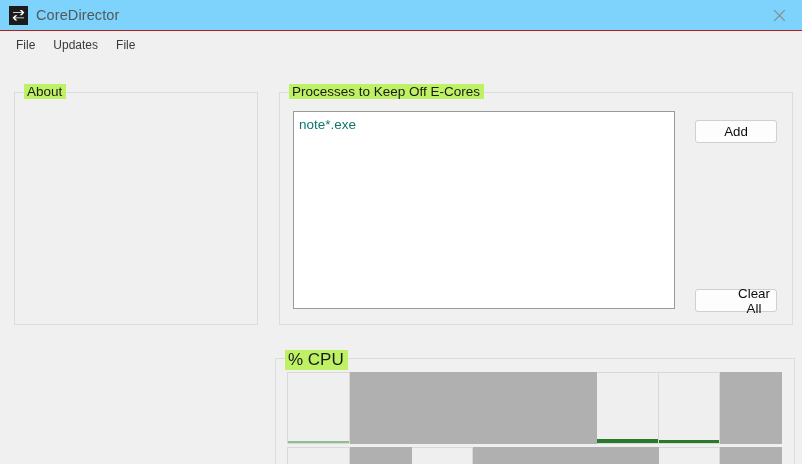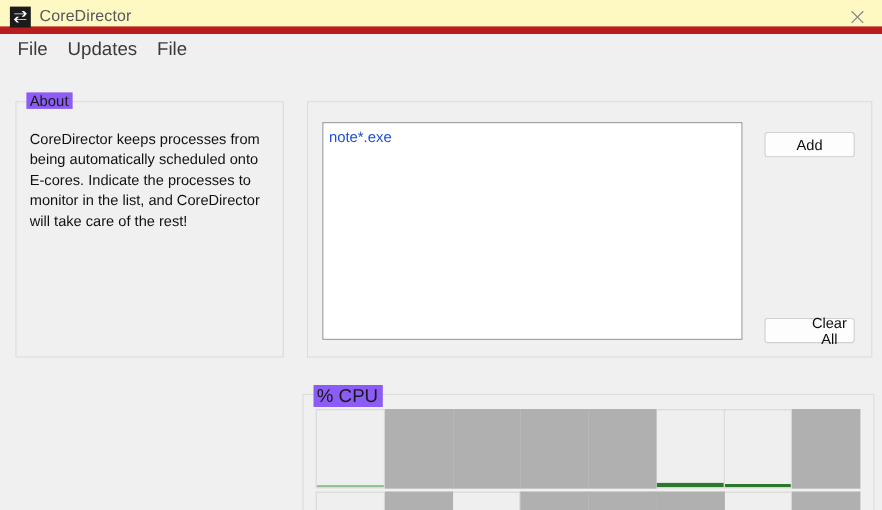--- a/index.html
+++ b/index.html
@@ -14,22 +14,22 @@
   #app {
     position: relative;
     width: 802px; height: 464px;
     background: #f0f0f0;
   }
 
   
   .titlebar {
     position: absolute; left: 0; top: 0;
     width: 802px; height: 31px;
-    background: #fef9c3;
-    border-bottom: 7px solid #b91c1c;
+    background: #7dd3fc;
+    border-bottom: 1px solid #b91c1c;
     display: flex; align-items: center;
   }
   .app-icon {
     position: absolute; left: 9px; top: 6px;
     width: 19px; height: 19px;
     background: #1b1b1b;
     display: flex; align-items: center; justify-content: center;
   }
   .app-icon svg { display: block; }
   .app-title {
@@ -49,37 +49,37 @@
 
   
   .menubar {
     position: absolute; left: 0; top: 31px;
     width: 802px; height: 29px;
     background: #f0f0f0;
     display: flex; align-items: center;
     padding-left: 7px;
   }
   .menu-item {
-    font-size: 17px;
+    font-size: 12px;
     color: #3a3a3a;
     padding: 3px 9px 4px 9px;
     cursor: default;
     white-space: nowrap;
   }
 
   
   .groupbox {
     position: absolute;
     border: 1px solid #dcdcdc;
     background: transparent;
   }
   .groupbox > .gb-legend {
     position: absolute;
     top: -9px; left: 9px;
-    background: #8b5cf6;
+    background: #bef264;
     padding: 0 4px 0 3px;
     font-size: 13.5px;
     color: #1a1a1a;
     white-space: nowrap;
   }
 
   #about-group {
     left: 14px; top: 92px;
     width: 244px; height: 233px;
   }
@@ -103,21 +103,21 @@
     left: 13px; top: 18px;
     width: 382px; height: 198px;
     background: #ffffff;
     border: 1px solid #999b9e;
     overflow: hidden;
     padding: 4px 0 0 0;
   }
   .list-item {
     font-size: 13.5px;
     line-height: 17px;
-    color: #1d4ed8;
+    color: #0f766e;
     padding: 0 0 0 5px;
     white-space: nowrap;
     cursor: default;
   }
 
   .btn {
     position: absolute;
     width: 82px; height: 23px;
     background: #fdfdfd;
     border: 1px solid #d0d0d0;
@@ -195,24 +195,24 @@
   </div>
 
   <div class="menubar">
     <div class="menu-item">File</div>
     <div class="menu-item">Updates</div>
     <div class="menu-item">File</div>
   </div>
 
   <div class="groupbox" id="about-group">
     <div class="gb-legend">About</div>
-    <div class="about-text">CoreDirector keeps processes from being automatically scheduled onto E-cores. Indicate the processes to monitor in the list, and CoreDirector will take care of the rest!</div>
   </div>
 
   <div class="groupbox" id="processes-group">
+    <div class="gb-legend bold-legend">Processes to Keep Off E-Cores</div>
 
     <div class="listbox">
       <div class="list-item">note*.exe</div>
     </div>
 
     <button class="btn" id="btn-add">Add</button>
     <button class="btn" id="btn-clear">Clear All</button>
   </div>
 
   <div class="groupbox" id="cpu-group">

